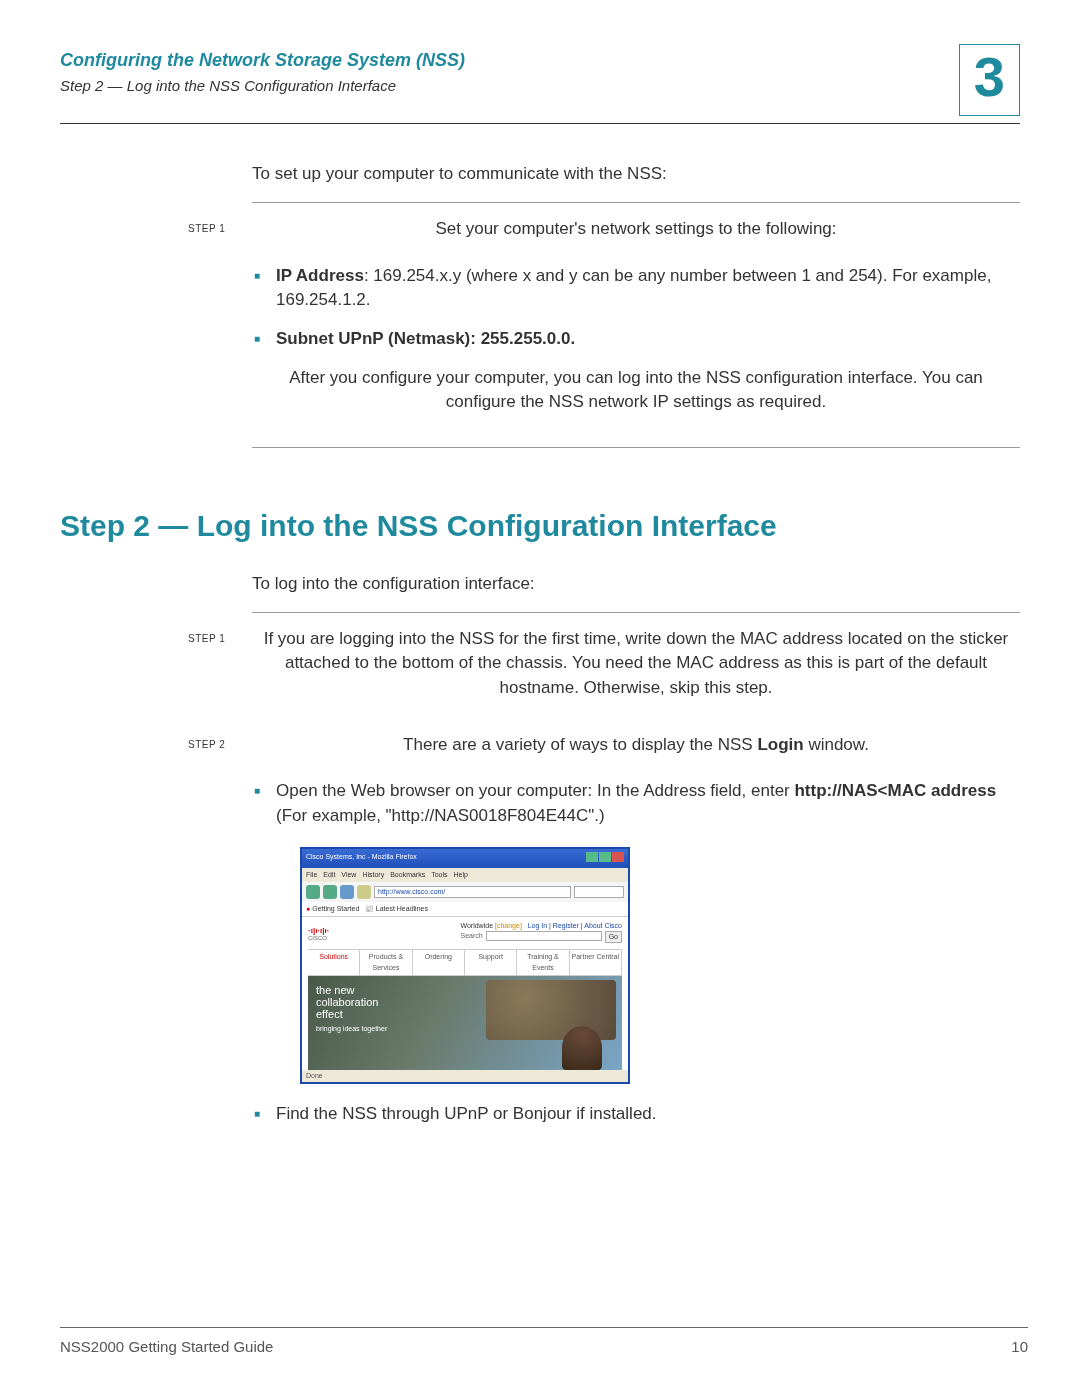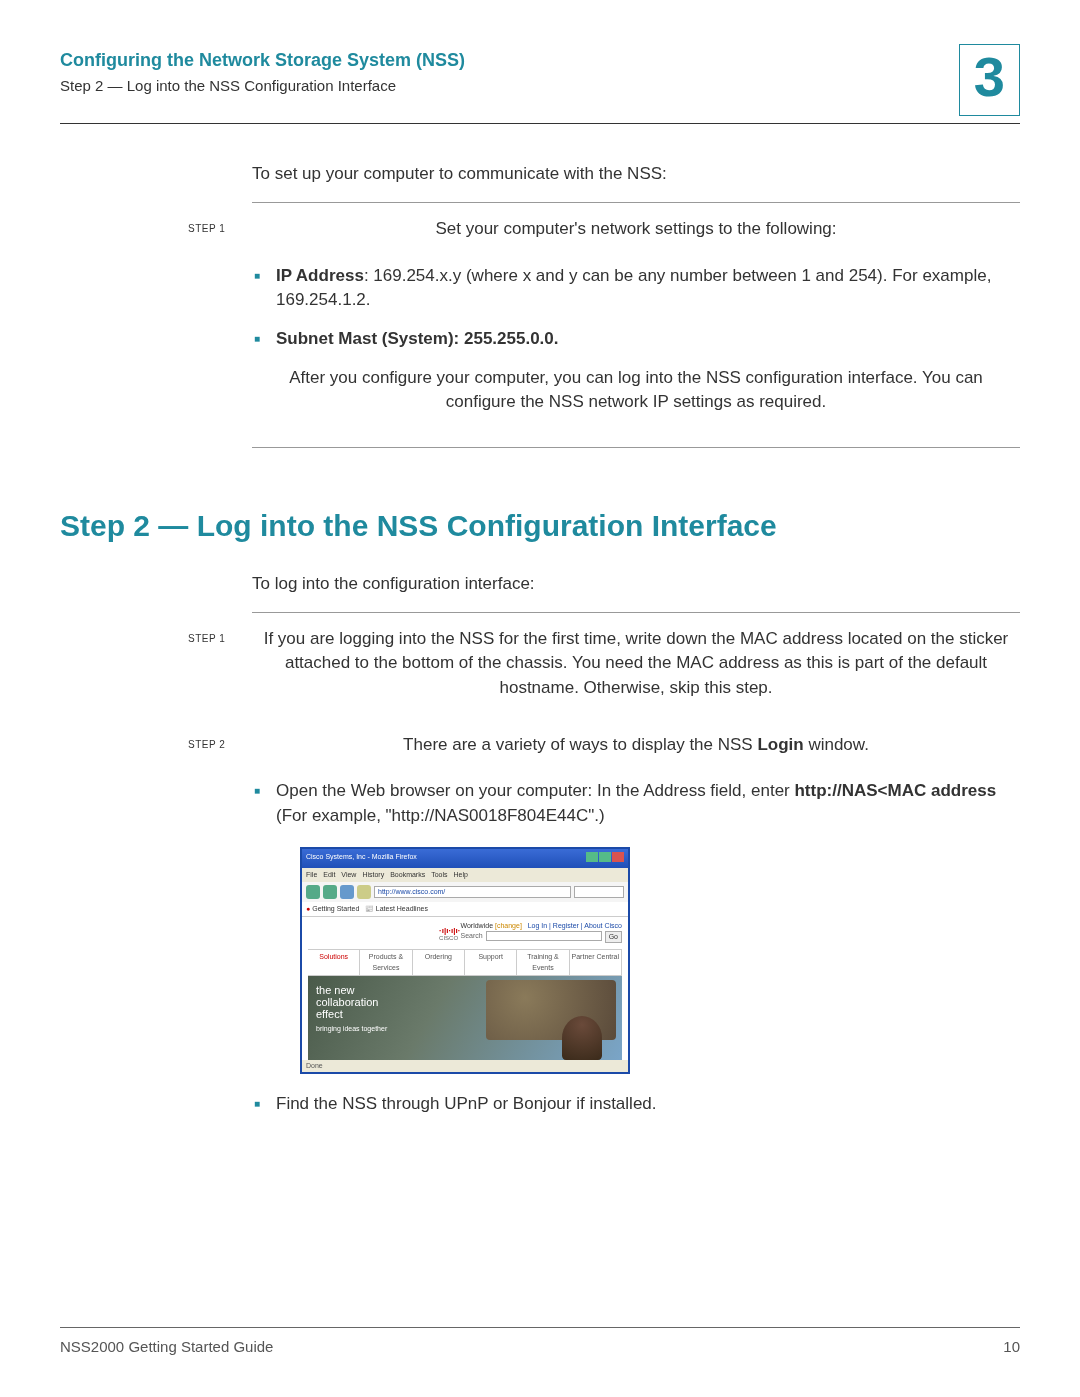--- a/index.html
+++ b/index.html
@@ -13,21 +13,21 @@
   }
   .page {
     padding: 50px 60px 0 60px;
   }
   .header-row {
     display: flex;
     justify-content: space-between;
     align-items: flex-start;
     padding-bottom: 8px;
   }
-  .header-left { flex: 1; }
+  .header-left { flex: 1; font-style: italic; }
   .chapter-title {
     color: #1f8a9e;
     font-weight: bold;
     font-size: 18px;
     margin-bottom: 6px;
   }
   .breadcrumb {
     color: #333;
     font-size: 15px;
   }
@@ -135,40 +135,40 @@
   .bf-navbar { background:#f5f5f5; padding:3px 4px; display:flex; gap:3px; align-items:center;}
   .bf-btn { width:14px; height:14px; background:#5a8; border-radius:3px; display:inline-block;}
   .bf-btn.g { background:#5a8;}
   .bf-btn.b2 { background:#69c;}
   .bf-btn.y { background:#cc8;}
   .bf-url { flex:1; background:#fff; border:1px solid #aaa; height:12px; padding:0 3px; color:#1b4aa8;}
   .bf-search { width:50px; background:#fff; border:1px solid #aaa; height:12px;}
   .bf-bookbar { background:#fff; padding:2px 4px; border-bottom:1px solid #ccc;}
   .bf-bookbar .red{color:#c00;}
   .bf-content { background:#fff; padding:4px 6px 0 6px;}
-  .bf-toprow{display:flex;justify-content:flex-end;align-items:center;margin-bottom:3px;}
+  .bf-toprow{display:flex;justify-content:space-between;align-items:center;margin-bottom:3px;}
   .bf-logo{color:#c00;font-weight:bold;font-size:8px;line-height:1;}
   .bf-logo small{display:block;font-weight:normal;color:#666;font-size:6px;}
   .bf-links{color:#1b4aa8;}
   .bf-sbar{display:flex;gap:3px;margin-bottom:3px;}
   .bf-sbar .lbl{color:#666;}
   .bf-sbar input{flex:1;border:1px solid #aaa;height:10px;font-size:6px;}
   .bf-sbar .go{border:1px solid #aaa;padding:0 3px;background:#eee;}
   .bf-tabs{display:flex;border-top:1px solid #ccc;border-bottom:1px solid #ccc;}
   .bf-tabs span{flex:1;text-align:center;padding:2px 0;border-right:1px solid #ccc;color:#555;}
   .bf-tabs span.on{color:#c00;}
-  .bf-hero{position:relative;height:84px;background:linear-gradient(120deg,#4a5a4a 0%,#6a7a6a 40%,#7aa5c8 100%);color:#fff;padding:8px;}
+  .bf-hero{position:relative;height:94px;background:linear-gradient(120deg,#4a5a4a 0%,#6a7a6a 40%,#7aa5c8 100%);color:#fff;padding:8px;}
   .bf-hero .t1{font-size:11px;line-height:1.1;}
   .bf-hero .t2{font-size:7px;margin-top:4px;}
   .bf-hero .col{position:absolute;right:6px;top:4px;width:130px;height:60px;background:radial-gradient(circle at 30% 30%,#8a7a5a,#5a4a3a);border-radius:4px;}
   .bf-hero .person{position:absolute;right:20px;bottom:0;width:40px;height:44px;background:radial-gradient(circle at 50% 20%,#6a4a3a,#3a2a1a);border-radius:50% 50% 10% 10%;}
   .bf-status{background:#ece9d8;padding:1px 4px;color:#555;}
   .footer {
     position: absolute;
-    left: 60px; right: 60px;
+    left: 60px; right: 52px;
     bottom: 42px;
   }
   .footer-rule { border:none; border-top:1px solid #666; margin-bottom:10px;}
   .footer-row { display:flex; justify-content:space-between; font-size:15px; color:#555;}
 </style>
 </head>
 <body>
 
 <div class="page">
 
@@ -190,21 +190,21 @@
     <div class="step-label-col">
       <span class="step-label">STEP 1</span>
     </div>
     <div class="step-body">
       <p>Set your computer's network settings to the following:</p>
       <ul class="bullet-list">
         <li>
           <span class="b">IP Address</span><span>: 169.254.x.y (where x and y can be any number between 1 and 254). For example, 169.254.1.2.</span>
         </li>
         <li>
-          <span class="b">Subnet Mast (System)</span><span class="b">: 255.255.0.0.</span>
+          <span class="b">Subnet UPnP (Netmask)</span><span class="b">: 255.255.0.0.</span>
         </li>
       </ul>
       <p>After you configure your computer, you can log into the NSS configuration interface. You can configure the NSS network IP settings as required.</p>
     </div>
   </div>
   <hr class="step-rule">
 
   <h1 class="section-heading">Step 2 — Log into the NSS Configuration Interface</h1>
 
   <p class="content-indent intro-text">To log into the configuration interface:</p>

